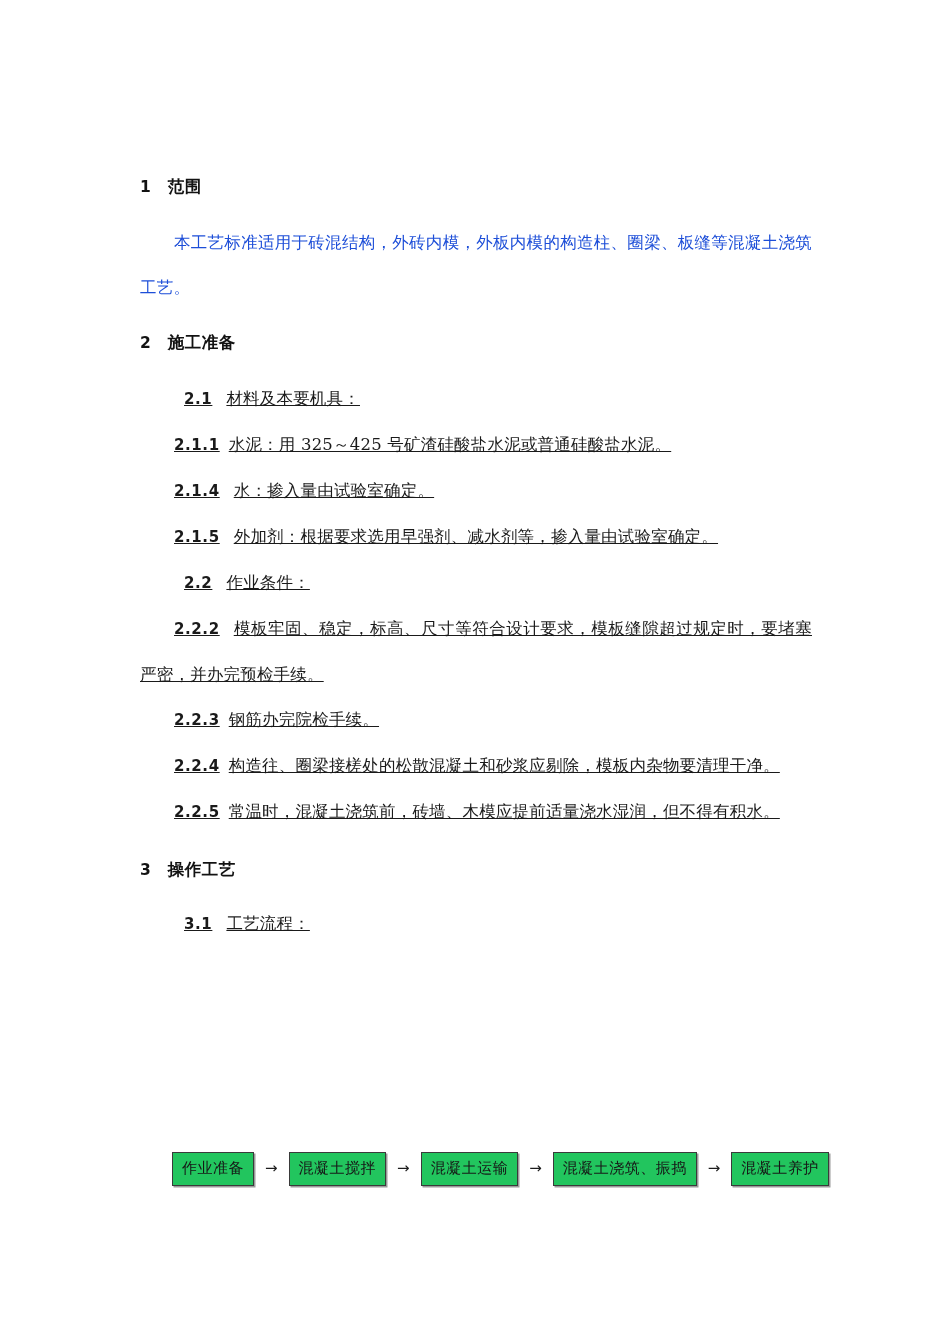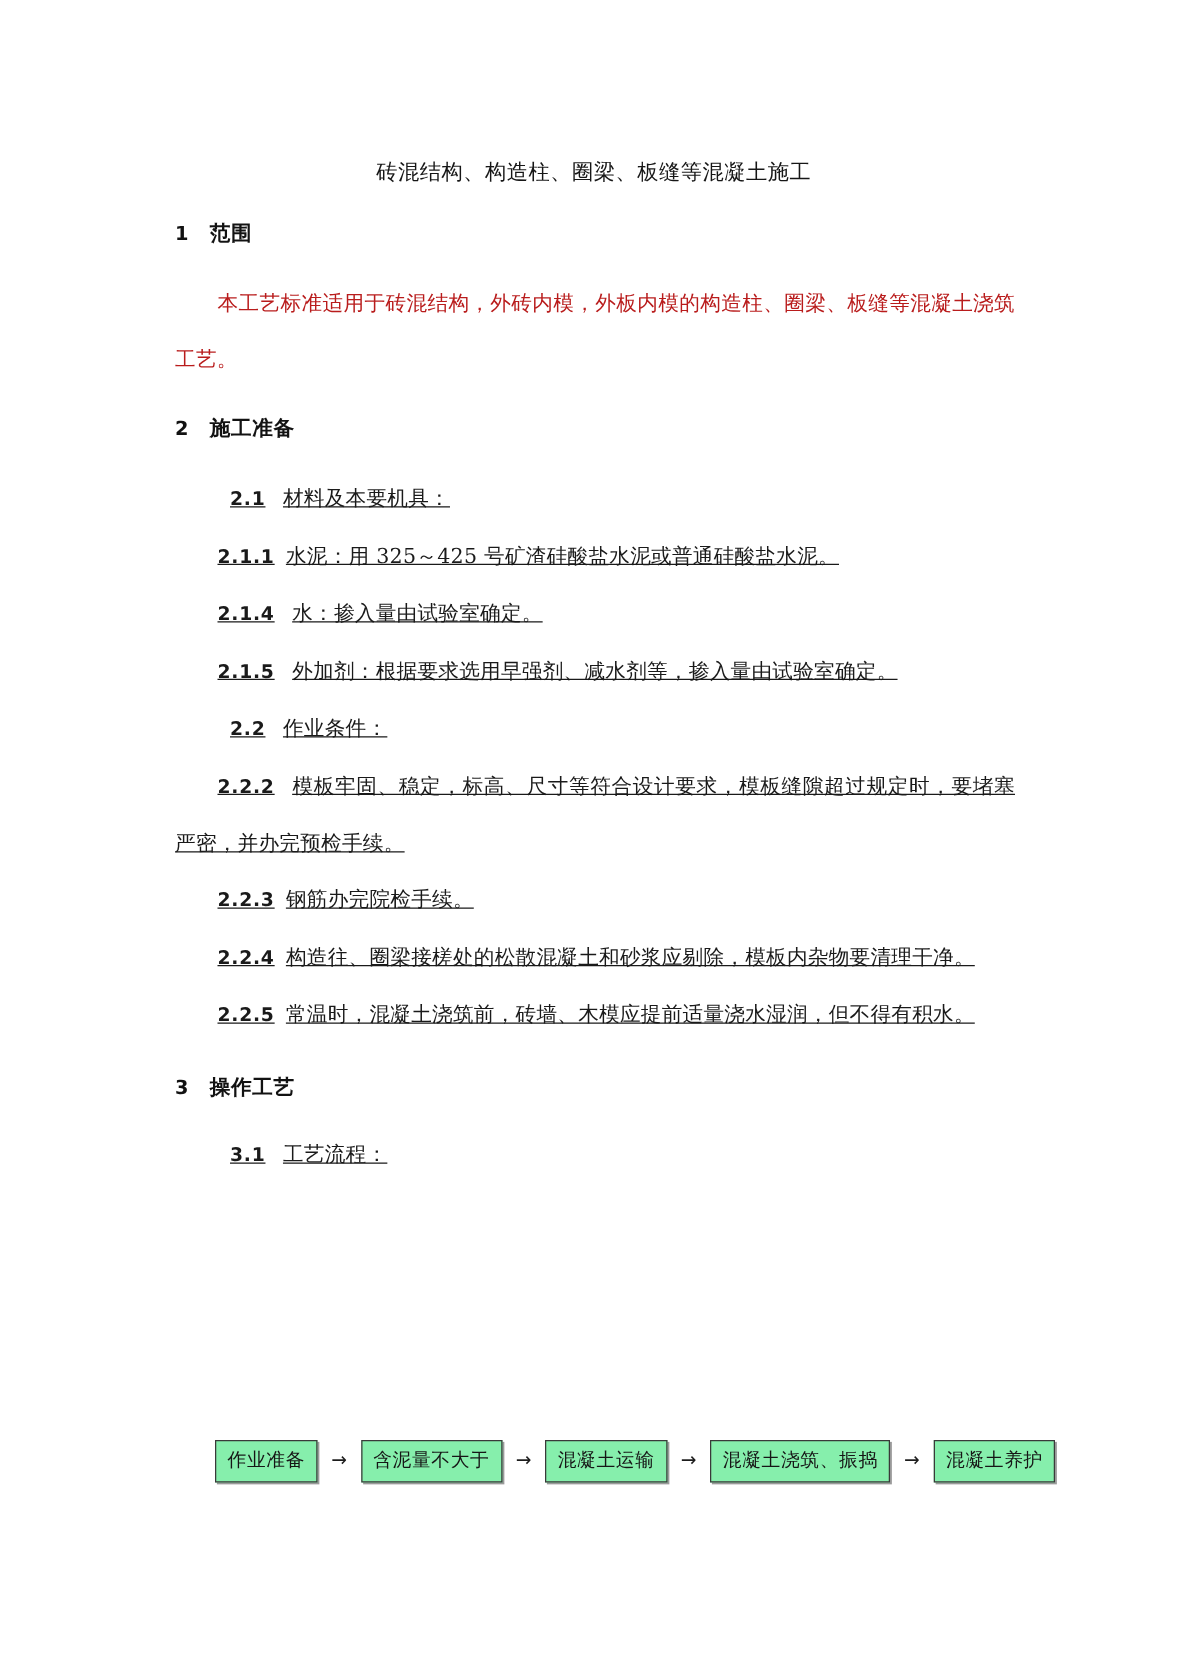--- a/index.html
+++ b/index.html
@@ -68,21 +68,21 @@
     letter-spacing: 0.5px;
   }
 
   
   .para {
     font-size: 16.5px;
     line-height: 45px;
     margin: 0 0 0 0;
     text-align: justify;
     text-justify: inter-ideograph;
-    color: #b91c1c;
+    color: #1d4ed8;
     text-indent: 34px;
     letter-spacing: 0.2px;
   }
 
   
   .clause {
     font-size: 16.5px;
     line-height: 45px;
     margin: 0;
     color: #1a1a1a;
@@ -108,21 +108,21 @@
   .flow {
     position: absolute;
     left: 172px;
     top: 1152px;
     display: flex;
     align-items: center;
   }
   .flow-box {
     border: 1.4px solid #3a3a3a;
     box-shadow: 1.5px 1.5px 0 0 #9a9a9a;
-    background: #86efac;
+    background: #22c55e;
     font-size: 15px;
     line-height: 1;
     padding: 8px 9px 9px 9px;
     color: #161616;
     white-space: nowrap;
     font-family: "DejaVu Serif", "Liberation Serif", serif;
     letter-spacing: 0.5px;
   }
   .flow-arrow {
     font-family: "DejaVu Sans", "Liberation Sans", sans-serif;
@@ -131,21 +131,20 @@
     padding: 0 11px;
     line-height: 1;
     transform: translateY(-1px);
   }
 </style>
 </head>
 <body>
 
 <div class="page">
 
-  <div class="doc-title">砖混结构、构造柱、圈梁、板缝等混凝土施工</div>
 
   <div class="body-col">
 
     <div class="sec-head">
       <span class="num">1</span>
       <span class="txt">范围</span>
     </div>
 
     <p class="para">本工艺标准适用于砖混结构，外砖内模，外板内模的构造柱、圈梁、板缝等混凝土浇筑工艺。</p>
 
@@ -180,21 +179,21 @@
       <span class="txt">操作工艺</span>
     </div>
 
     <p class="clause lvl2"><span class="cnum">3.1</span><span class="gap-m"></span><span>工艺流程：</span></p>
 
   </div>
 
   <div class="flow">
     <div class="flow-box">作业准备</div>
     <div class="flow-arrow">→</div>
-    <div class="flow-box">含泥量不大于</div>
+    <div class="flow-box">混凝土搅拌</div>
     <div class="flow-arrow">→</div>
     <div class="flow-box">混凝土运输</div>
     <div class="flow-arrow">→</div>
     <div class="flow-box">混凝土浇筑、振捣</div>
     <div class="flow-arrow">→</div>
     <div class="flow-box">混凝土养护</div>
   </div>
 
 </div>
 

